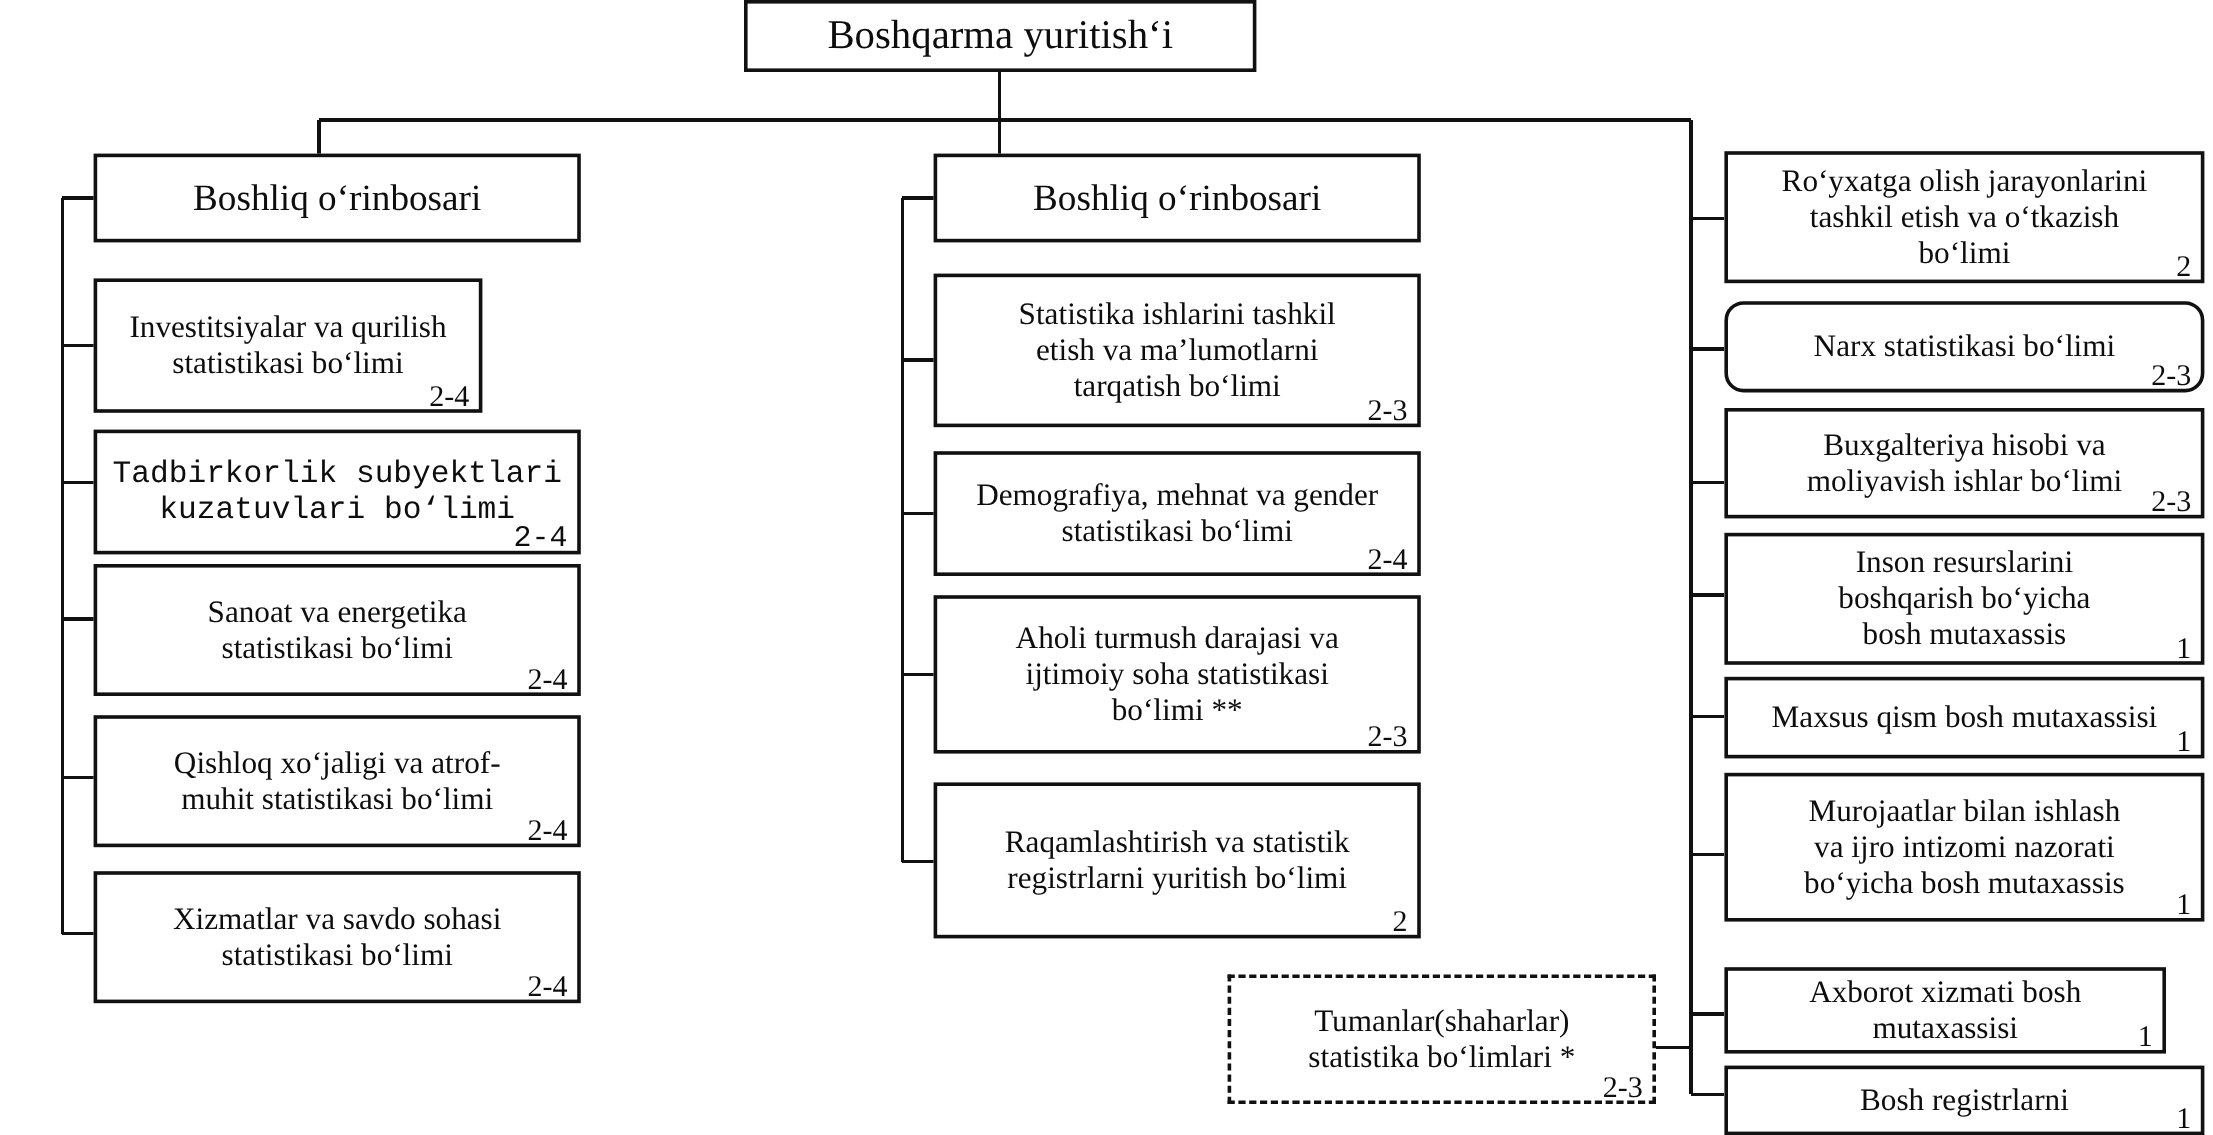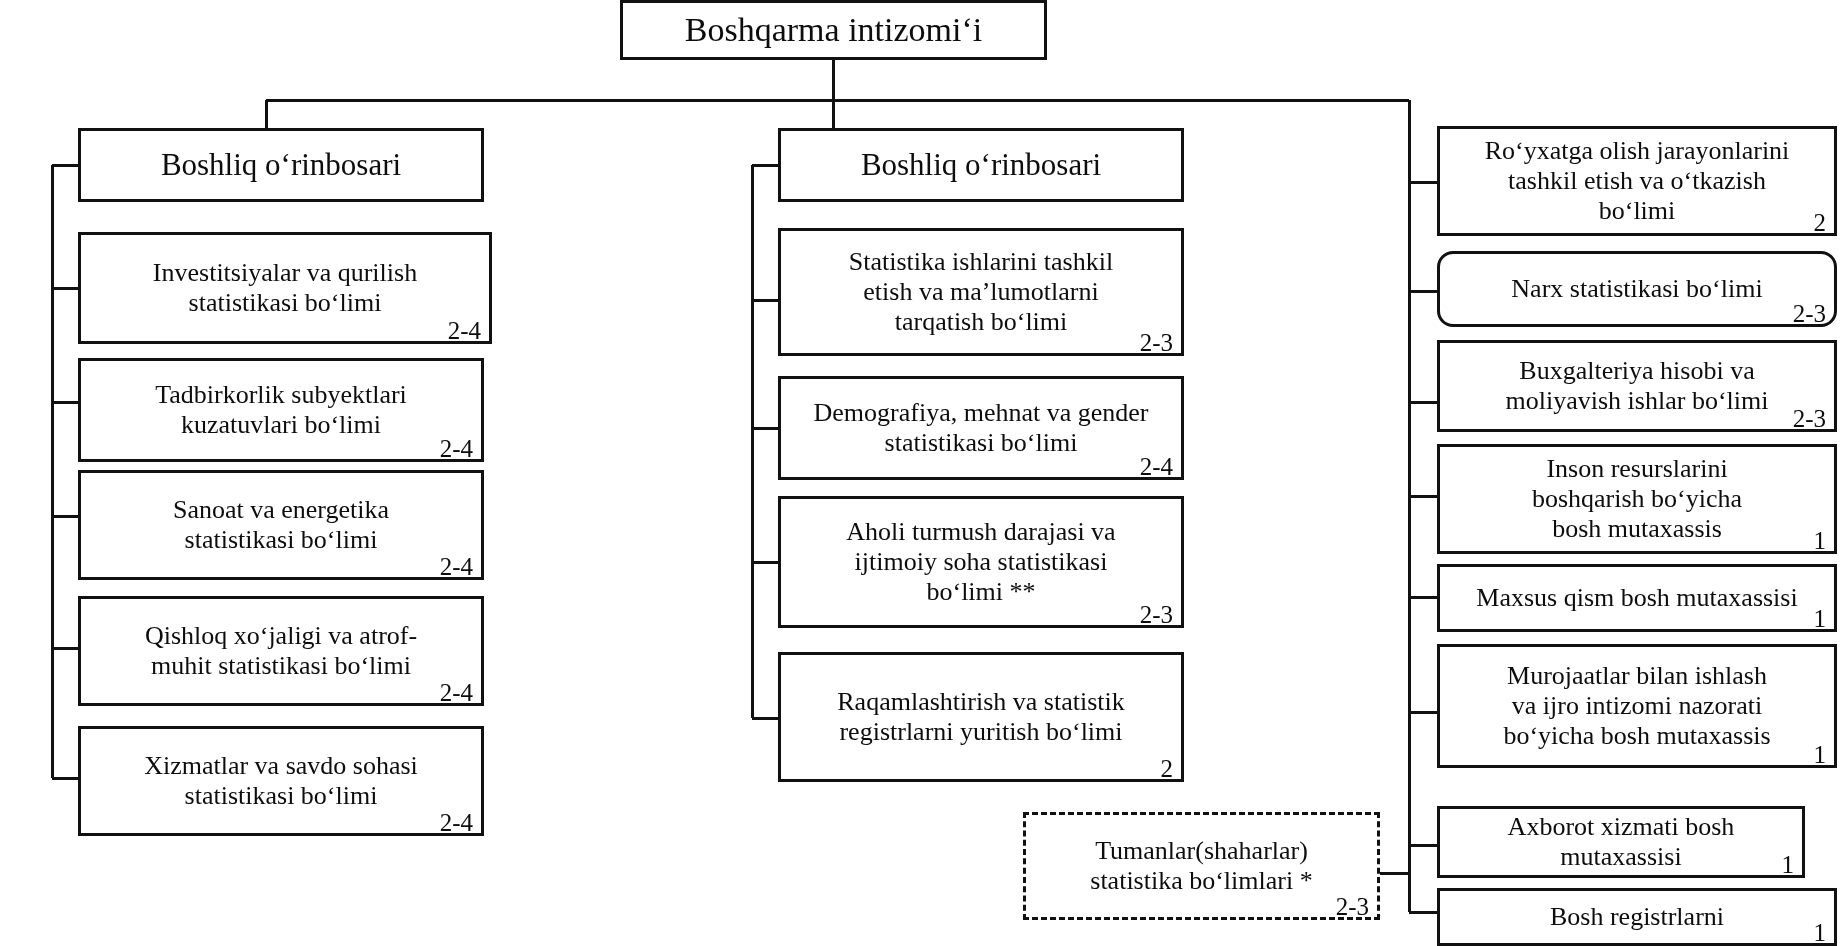--- a/index.html
+++ b/index.html
@@ -101,34 +101,34 @@
       <line x1="1409" y1="597" x2="1437" y2="597"></line>
       <line x1="1409" y1="712" x2="1437" y2="712"></line>
       <line x1="1409" y1="845" x2="1437" y2="845"></line>
       <line x1="1409" y1="912" x2="1437" y2="912"></line>
 
       <line x1="1380" y1="873" x2="1409" y2="873"></line>
     </g>
   </svg>
 
   <div class="node root" style="left:620px;top:0px;width:427px;height:60px;">
-    <div class="txt">Boshqarma intizomi‘i</div>
+    <div class="txt">Boshqarma yuritish‘i</div>
   </div>
 
   <div class="node deputy" style="left:78px;top:128px;width:406px;height:74px;">
     <div class="txt">Boshliq o‘rinbosari</div>
   </div>
 
-  <div class="node unit" style="left:78px;top:232px;width:414px;height:112px;">
+  <div class="node unit" style="left:78px;top:232px;width:324px;height:112px;">
     <div class="txt">Investitsiyalar va qurilish
 statistikasi bo‘limi</div>
     <div class="cnt">2-4</div>
   </div>
 
-  <div class="node unit" style="left:78px;top:358px;width:406px;height:104px;">
+  <div class="node unit" style="left:78px;top:358px;width:406px;height:104px;font-family:Liberation Mono, monospace;">
     <div class="txt">Tadbirkorlik subyektlari
 kuzatuvlari bo‘limi</div>
     <div class="cnt">2-4</div>
   </div>
 
   <div class="node unit" style="left:78px;top:470px;width:406px;height:110px;">
     <div class="txt">Sanoat va energetika
 statistikasi bo‘limi</div>
     <div class="cnt">2-4</div>
   </div>

